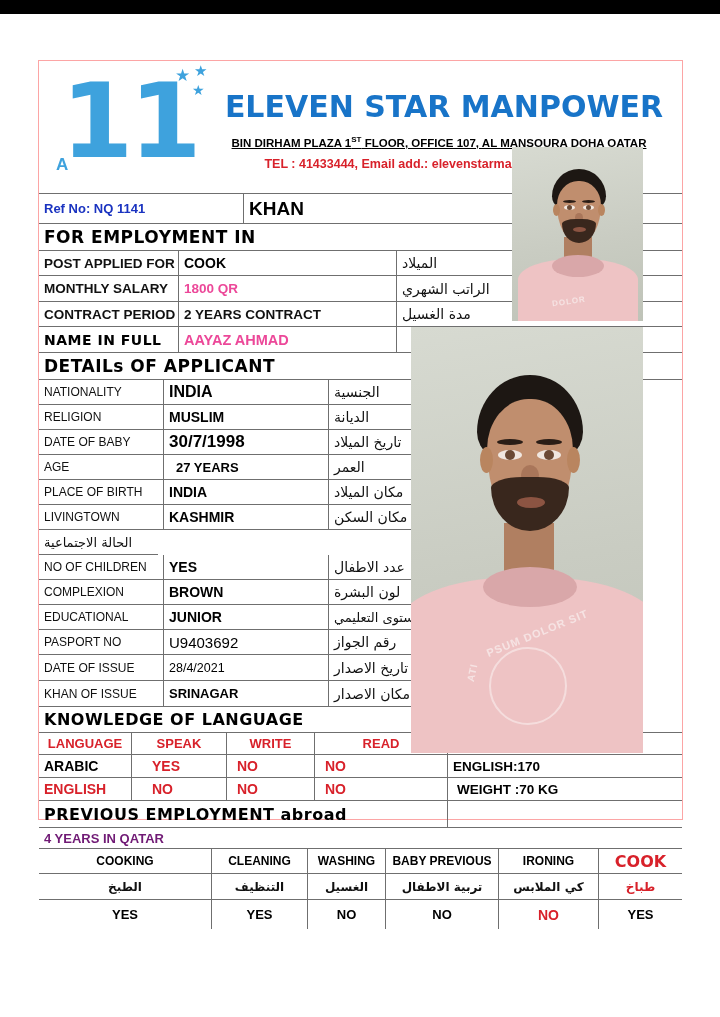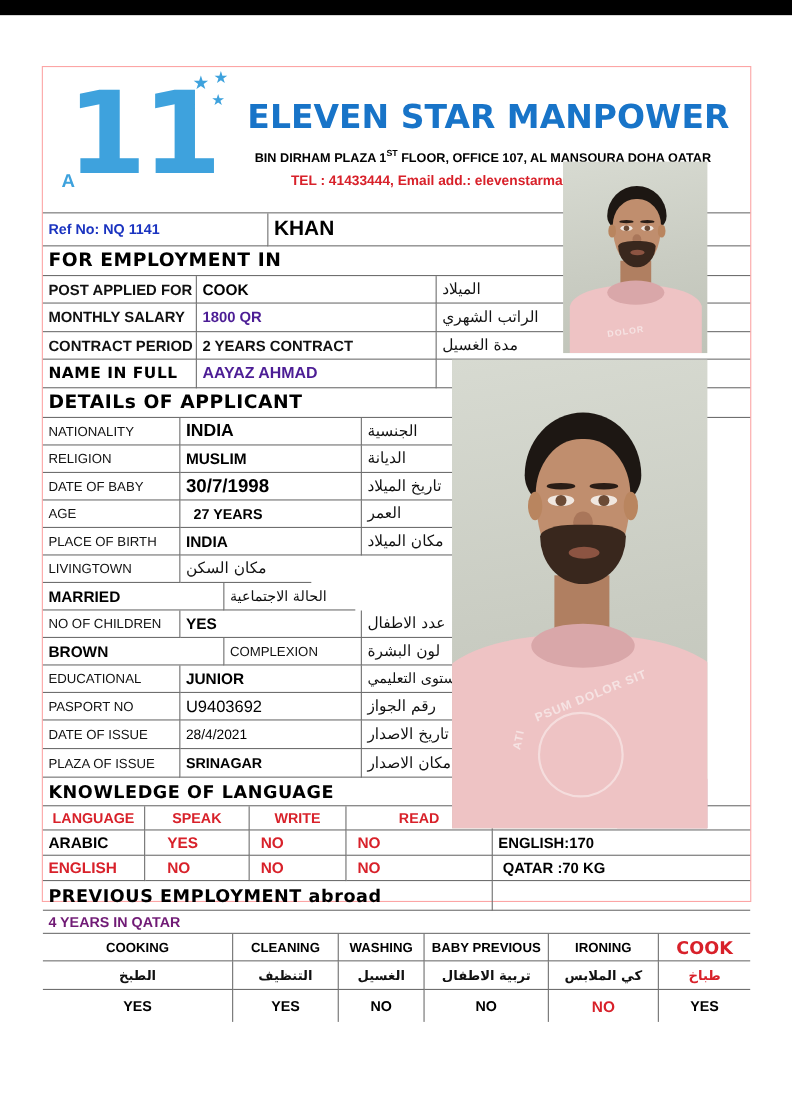--- a/index.html
+++ b/index.html
@@ -96,20 +96,21 @@
   .address {
     position: absolute;
     left: 160px;
     top: 74px;
     width: 480px;
     text-align: center;
     font-size: 11.5px;
     font-weight: bold;
     color: #000000;
     white-space: nowrap;
+    text-decoration: underline;
   }
   .address sup { font-size: 8px; }
   .contact {
     position: absolute;
     left: 170px;
     top: 96px;
     width: 480px;
     text-align: center;
     font-size: 12.5px;
     font-weight: bold;
@@ -129,21 +130,21 @@
     overflow: hidden;
     white-space: nowrap;
   }
   .cell.last { border-right: none; }
   .nb { border-bottom: none; }
 
   .lbl  { font-size: 12px; color: #111; }
   .lblb { font-size: 13.5px; font-weight: bold; color: #111; }
   .val  { font-size: 14px; font-weight: bold; color: #000; }
   .valn { font-size: 14px; font-weight: normal; color: #000; }
-  .valr { font-size: 13.5px; font-weight: bold; color: #4c1d95; }
+  .valr { font-size: 13.5px; font-weight: bold; color: #ec4899; }
   .ar {
     font-family: "DejaVu Sans", sans-serif;
     font-size: 14px;
     color: #111;
     direction: rtl;
     justify-content: flex-end;
     padding-right: 7px;
   }
 
   
@@ -356,49 +357,49 @@
           <span class="val">INDIA</span>
         </div>
       <div class="cell ar last" style="width:119px;height:25px">
           <span>مكان الميلاد</span>
         </div>
     </div>
     <div class="row">
       <div class="cell" style="width:125px;height:25px">
           <span class="lbl">LIVINGTOWN</span>
         </div>
+      <div class="cell" style="width:165px;height:25px">
+          <span class="val">KASHMIR</span>
+        </div>
       <div class="cell ar last" style="width:119px;height:25px">
           <span>مكان السكن</span>
         </div>
     </div>
     <div class="row">
-      <div class="cell" style="width:165px;height:25px">
-          <span class="val">MARRIED</span>
-        </div>
       <div class="cell ar last" style="width:119px;height:25px;font-size:13px">
           <span>الحالة الاجتماعية</span>
         </div>
     </div>
     <div class="row">
       <div class="cell" style="width:125px;height:25px">
           <span class="lbl">NO OF CHILDREN</span>
         </div>
       <div class="cell" style="width:165px;height:25px">
           <span class="val">YES</span>
         </div>
       <div class="cell ar last" style="width:119px;height:25px">
           <span>عدد الاطفال</span>
         </div>
     </div>
     <div class="row">
+      <div class="cell" style="width:125px;height:25px">
+          <span class="lbl">COMPLEXION</span>
+        </div>
       <div class="cell" style="width:165px;height:25px">
           <span class="val">BROWN</span>
-        </div>
-      <div class="cell" style="width:125px;height:25px">
-          <span class="lbl">COMPLEXION</span>
         </div>
       <div class="cell ar last" style="width:119px;height:25px">
           <span>لون البشرة</span>
         </div>
     </div>
     <div class="row">
       <div class="cell" style="width:125px;height:25px">
           <span class="lbl">EDUCATIONAL</span>
         </div>
       <div class="cell" style="width:165px;height:25px">
@@ -425,21 +426,21 @@
         </div>
       <div class="cell" style="width:165px;height:26px">
           <span class="valn" style="font-size:12.5px">28/4/2021</span>
         </div>
       <div class="cell ar last" style="width:119px;height:26px">
           <span>تاريخ الاصدار</span>
         </div>
     </div>
     <div class="row">
       <div class="cell" style="width:125px;height:26px">
-          <span class="lbl">PLAZA OF ISSUE</span>
+          <span class="lbl">KHAN OF ISSUE</span>
         </div>
       <div class="cell" style="width:165px;height:26px">
           <span class="val" style="font-size:13px">SRINAGAR</span>
         </div>
       <div class="cell ar last" style="width:119px;height:26px">
           <span>مكان الاصدار</span>
         </div>
     </div>
 
     <div class="row">
@@ -489,21 +490,21 @@
       <div class="cell lang-cell red" style="width:95px;height:23px;padding-left:20px">
           <span>NO</span>
         </div>
       <div class="cell lang-cell red" style="width:88px;height:23px;padding-left:10px">
           <span>NO</span>
         </div>
       <div class="cell lang-cell red" style="width:133px;height:23px;padding-left:10px">
           <span>NO</span>
         </div>
       <div class="cell last" style="width:234px;height:23px;padding-left:9px">
-          <span class="hw">QATAR :70 KG</span>
+          <span class="hw">WEIGHT :70 KG</span>
         </div>
     </div>
 
     <div class="row">
       <div class="cell" style="width:409px;height:27px">
         <span class="section-title sm">PREVIOUS EMPLOYMENT abroad</span>
       </div>
       <div class="cell last" style="width:234px;height:27px"></div>
     </div>
 

